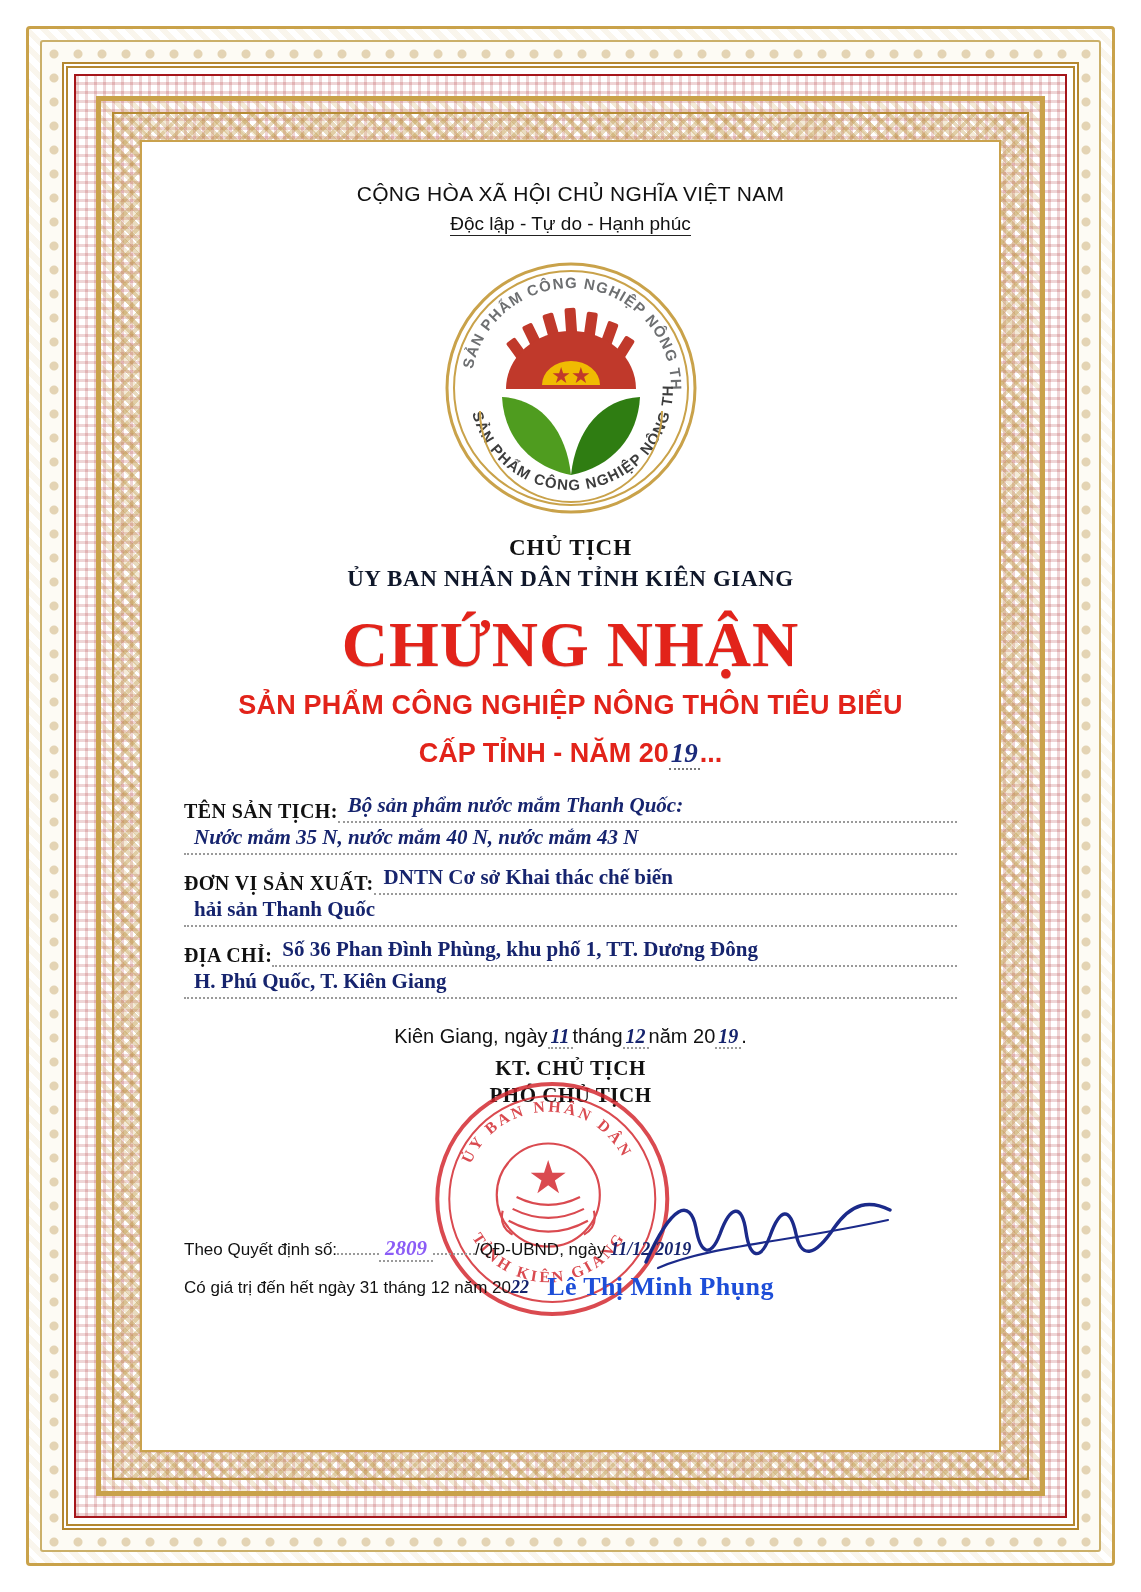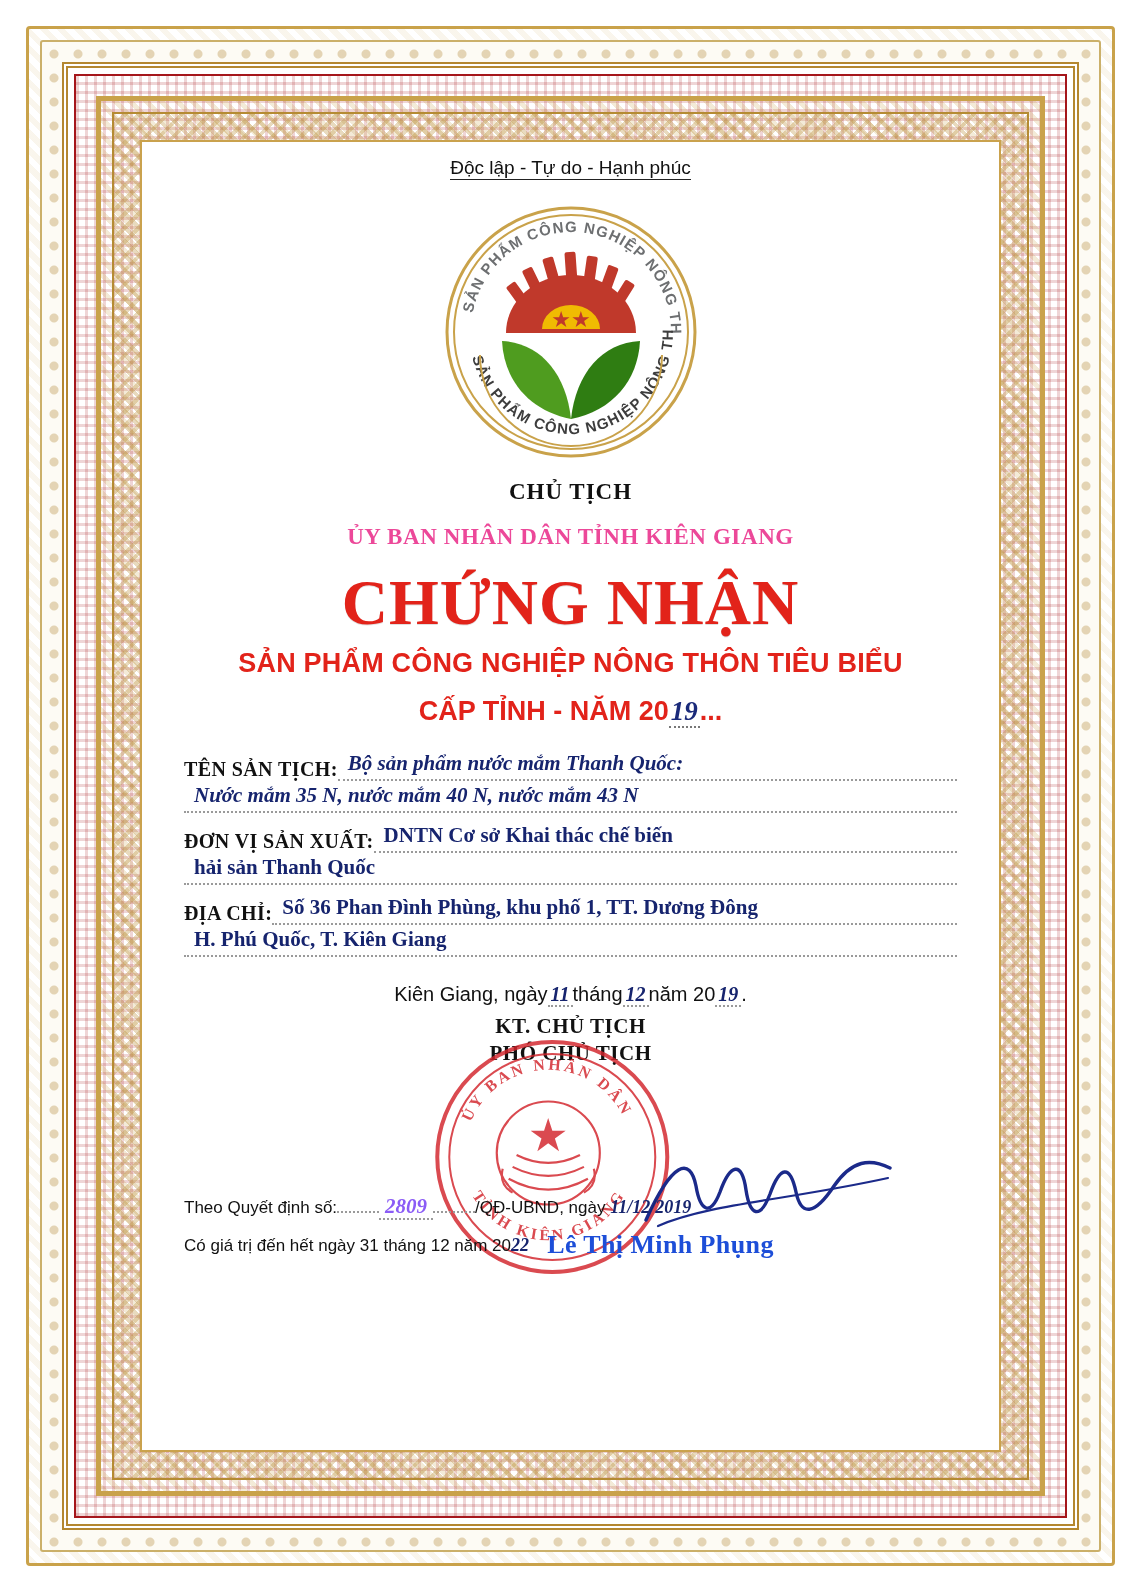--- a/index.html
+++ b/index.html
@@ -72,21 +72,21 @@
   .hdr-motto{
     margin-top:7px;font-size:19px;color:#111;
   }
   .hdr-motto .ul{border-bottom:1px solid #222;padding-bottom:1px;text-align:center;}
 
   
   .logo-wrap{margin-top:26px;display:flex;justify-content:center;}
   .logo{position:relative;width:254px;height:254px;}
 
   .title-ct{margin-top:20px;font-family:"Liberation Serif", serif;font-size:23px;font-weight:bold;letter-spacing:1px;color:#111;}
-  .title-ubnd{margin-top:19px;font-family:"Liberation Serif", serif;font-size:23px;font-weight:bold;letter-spacing:.6px;color:#ec4899;text-align:center;}
+  .title-ubnd{margin-top:5px;font-family:"Liberation Serif", serif;font-size:23px;font-weight:bold;letter-spacing:.6px;color:#0f172a;text-align:center;}
   .title-big{
     margin-top:16px;
     font-family:"Liberation Serif", serif;
     font-size:64px;font-weight:bold;color:#e2231a;letter-spacing:1px;
     text-shadow:0 1px 0 rgba(0,0,0,.12);
   }
   .title-sub{
     margin-top:8px;font-size:27px;font-weight:bold;color:#e2231a;letter-spacing:.2px;
   }
   .title-sub2{
@@ -167,20 +167,21 @@
 <div class="frame-scallop"></div>
 <div class="frame-band"></div>
 <div class="frame-lace"></div>
 <div class="frame-inner-gold"></div>
 <div class="frame-weave"></div>
 <div class="frame-thin"></div>
 <div class="paper"></div>
 
 <div class="content">
 
+  <div class="hdr-nation">CỘNG HÒA XÃ HỘI CHỦ NGHĨA VIỆT NAM</div>
   <div class="hdr-motto">
     <span class="ul">Độc lập - Tự do - Hạnh phúc</span>
   </div>
 
   <div class="logo-wrap">
     <div class="logo">
       <svg viewBox="0 0 254 254" width="254" height="254" aria-hidden="true">
 
         <circle cx="127" cy="127" r="124" fill="#ffffff" stroke="#c9a24a" stroke-width="3"></circle>
         <circle cx="127" cy="127" r="117" fill="#ffffff" stroke="#c9a24a" stroke-width="2"></circle>

